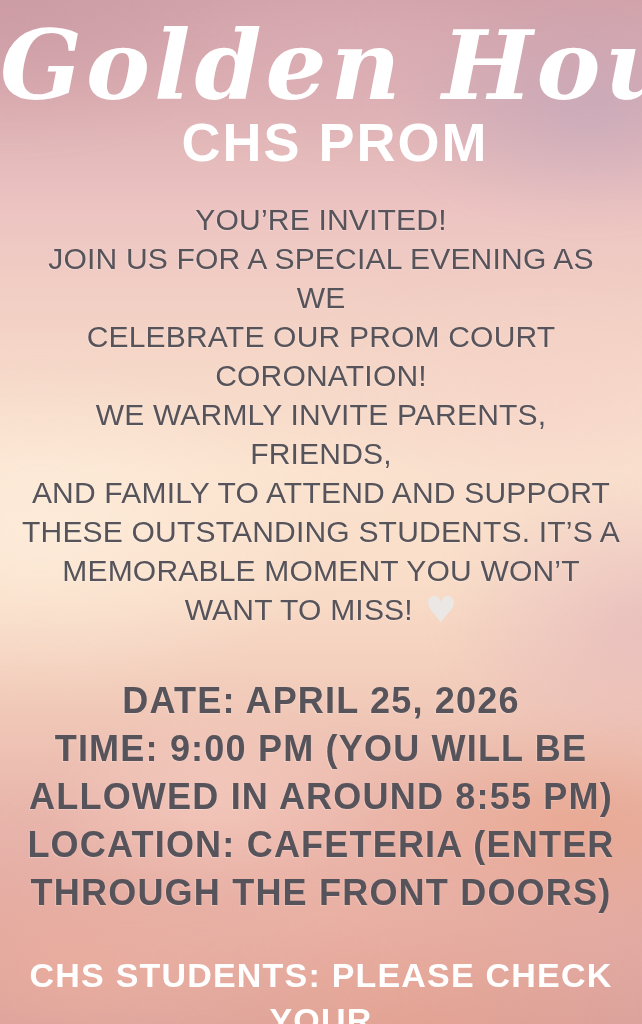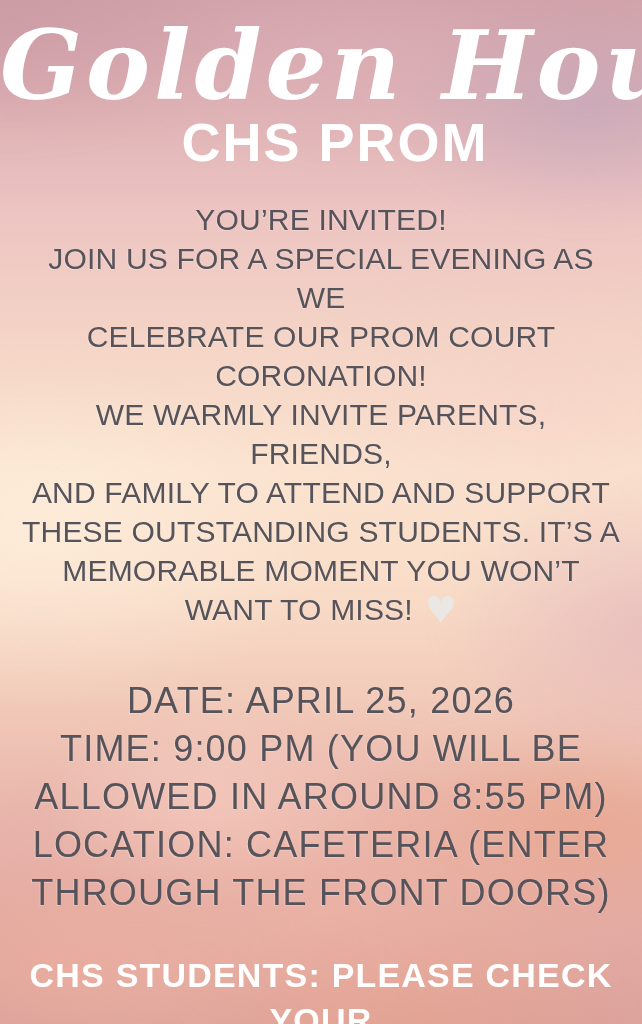--- a/index.html
+++ b/index.html
@@ -94,21 +94,21 @@
     font-size:36px;
     line-height:39px;
     vertical-align:-2px;
     text-shadow:none;
     font-family:"DejaVu Sans", sans-serif;
   }
   .details{
     margin:48px auto 0;
     width:610px;
     font-size:36px;
-    font-weight:400;
+    font-weight:700;
     color:var(--text-dark);
     line-height:48px;
     letter-spacing:1.2px;
     white-space:pre-line;
     text-shadow:-1px 1px 0 rgba(255,255,255,0.22);
   }
   .footer-notice{
     margin:36px auto 0;
     width:636px;
     font-size:34px;

